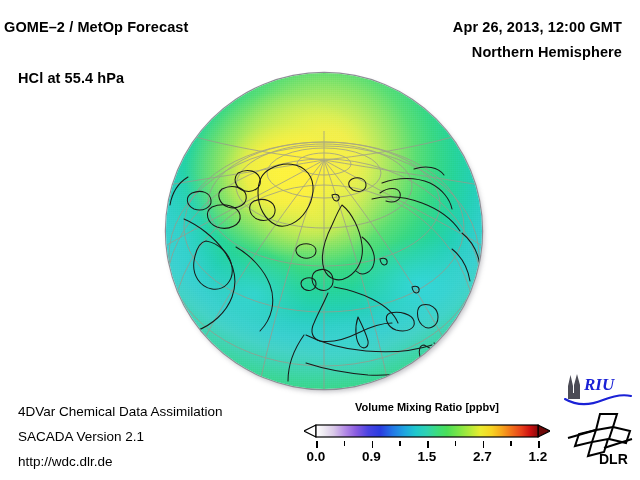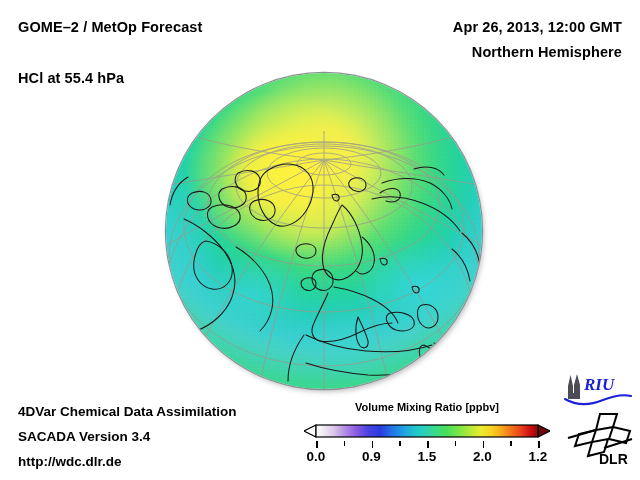--- a/index.html
+++ b/index.html
@@ -1,21 +1,21 @@
 <!DOCTYPE html>
 <html><head>
 <meta charset="utf-8">
 <style>
   html,body{margin:0;padding:0;background:#ffffff;}
   body{width:640px;height:480px;position:relative;overflow:hidden;
        font-family:"Liberation Sans",sans-serif;color:#000;}
 
   
   .hdr{position:absolute;font-weight:bold;font-size:14.5px;letter-spacing:.1px;white-space:nowrap;}
-  #hdr-l1{left:18px;top:19px;}
+  #hdr-l1{left:4px;top:19px;}
   #hdr-l2{left:18px;top:44px;margin-top:26px;}
   #hdr-r1{right:18px;top:19px;text-align:right;margin-left:42px;}
   #hdr-r2{right:18px;top:44px;text-align:center;}
 
   
   #globe-wrap{position:absolute;left:166px;top:73px;width:316px;height:316px;}
   #globe{position:absolute;inset:0;border-radius:50%;overflow:hidden;
          box-shadow:0 0 0 1.2px #8d8d95, 2px 3px 5px rgba(120,120,130,.45);}
   .lyr{position:absolute;inset:0;}
 
@@ -59,21 +59,21 @@
     mix-blend-mode:overlay;opacity:.85;
   }
   
   #field-limb{
     background:radial-gradient(circle at 50% 50%,
       rgba(0,0,0,0) 80%, rgba(40,60,60,.10) 93%, rgba(40,55,60,.22) 100%);
   }
   #graticule,#coast{position:absolute;inset:0;}
 
   
-  .ftr{position:absolute;left:18px;font-weight:bold;font-size:13.5px;white-space:nowrap;}
+  .ftr{position:absolute;left:18px;font-weight:normal;font-size:13.5px;white-space:nowrap;}
   #ftr1{top:404px;} #ftr2{top:429px;} #ftr3{top:454px;}
 
   
   #cb-title{position:absolute;left:316px;top:401px;width:222px;text-align:center;
             font-weight:bold;font-size:11px;white-space:nowrap;}
   #cb-block{position:absolute;left:304px;top:421px;width:246px;height:20px;}
   #cb-ticks{position:absolute;left:316px;top:441px;width:222px;height:7px;}
   #cb-ticks i{position:absolute;top:0;width:1.3px;height:5px;background:#000;display:block;}
   #cb-ticks i.maj{height:7px;width:1.6px;}
   #cb-labels{position:absolute;left:304px;top:449px;width:246px;height:20px;text-decoration:underline;}
@@ -194,21 +194,21 @@
         <path d="M214 186 C 218 184, 222 186, 221 190 C 220 193, 215 193, 214 186 Z"></path>
         <path d="M246 214 C 250 212, 254 214, 253 218 C 252 221, 247 221, 246 214 Z"></path>
       </g>
     </svg>
 
     <div class="lyr" id="field-limb"></div>
   </div>
 </div>
 
 <div class="ftr" id="ftr1">4DVar Chemical Data Assimilation</div>
-<div class="ftr" id="ftr2">SACADA Version 3.4</div>
+<div class="ftr" id="ftr2">SACADA Version 2.1</div>
 <div class="ftr" id="ftr3">http://wdc.dlr.de</div>
 
 <div id="cb-title">Volume Mixing Ratio [ppbv]</div>
 
 <svg id="cb-block" viewBox="0 0 246 20">
   <defs>
     <linearGradient id="cbgrad" x1="0" y1="0" x2="1" y2="0">
       <stop offset="0.000" stop-color="#ffffff"></stop>
       <stop offset="0.035" stop-color="#eeeaf2"></stop>
       <stop offset="0.080" stop-color="#d9c8e8"></stop>
@@ -249,21 +249,21 @@
     <i style="left:138.75px"></i>
   <i class="maj" style="left:166.5px"></i>
     <i style="left:194.25px"></i>
   <i class="maj" style="left:222px"></i>
 </div>
 
 <div id="cb-labels">
   <span style="left:12px">0.0</span>
   <span style="left:67.5px">0.9</span>
   <span style="left:123px">1.5</span>
-  <span style="left:178.5px">2.0</span>
+  <span style="left:178.5px">2.7</span>
   <span style="left:234px">1.2</span>
 </div>
 
 <svg id="riu-logo" viewBox="0 0 72 34">
 
   <g fill="#4c4c56">
     <path d="M7 26 L7 13 L9.5 2 L12 13 L12 26 Z"></path>
     <path d="M13 26 L13 12 L16 1 L19 12 L19 26 Z"></path>
     <rect x="7" y="20" width="12" height="6"></rect>
   </g>

